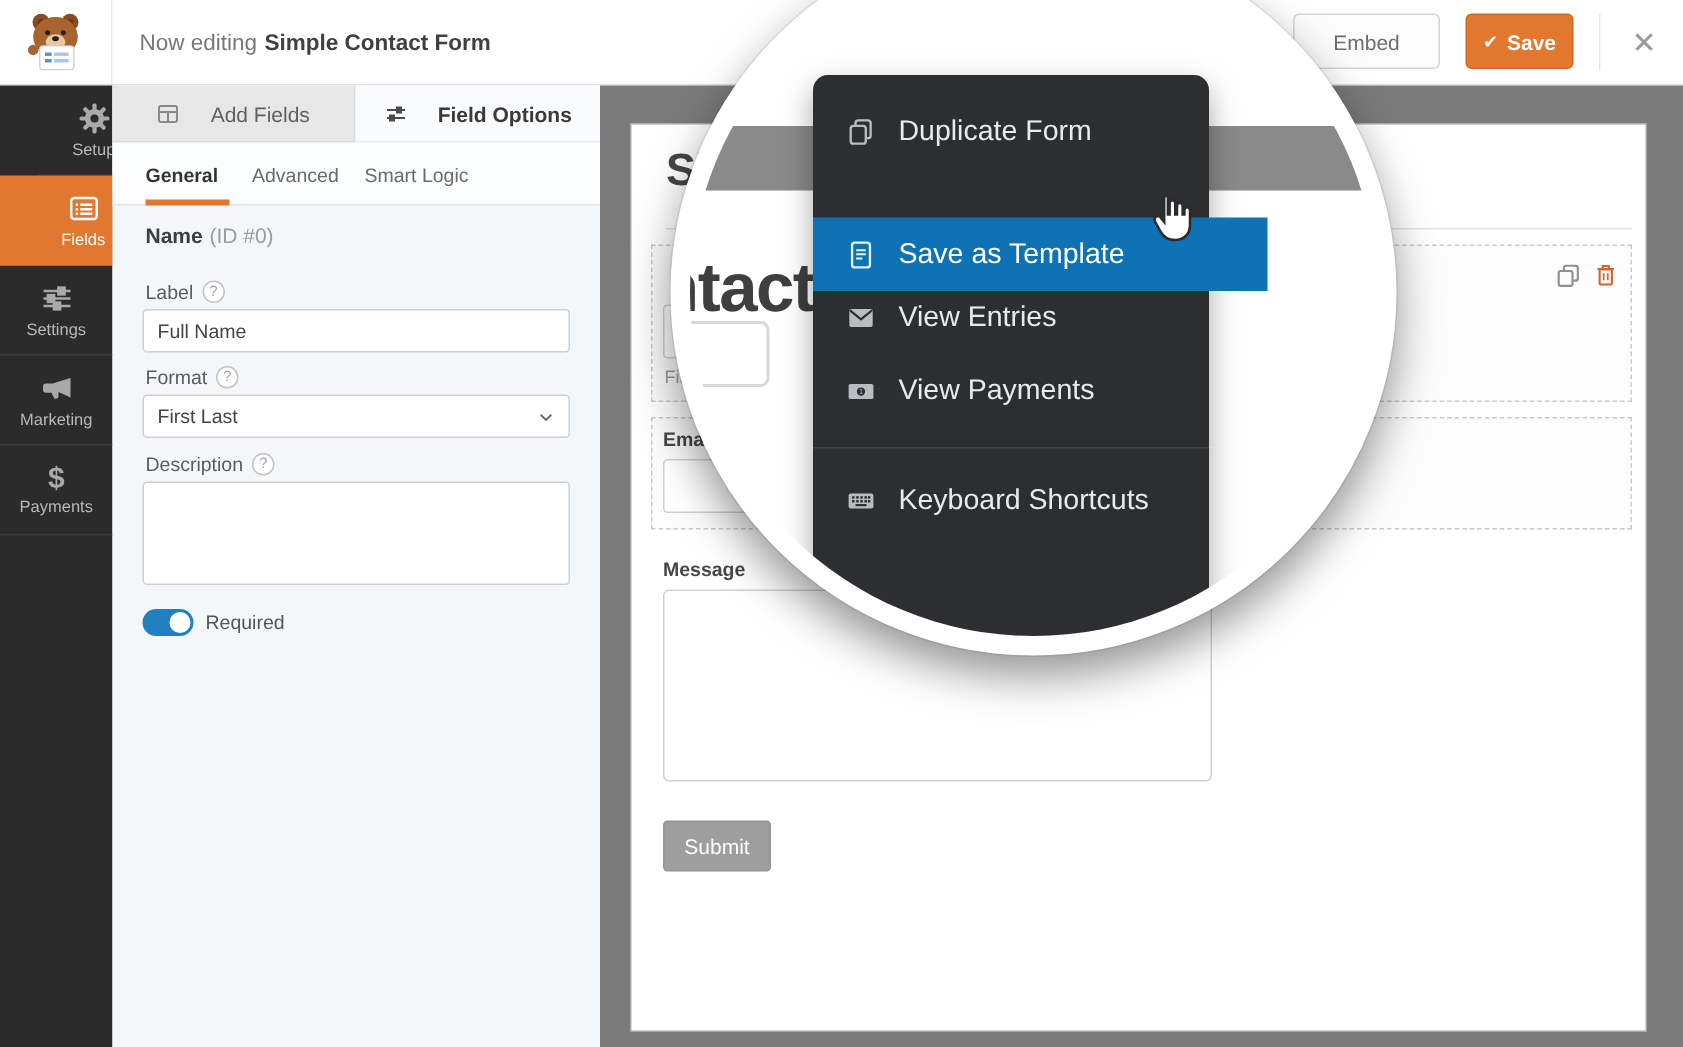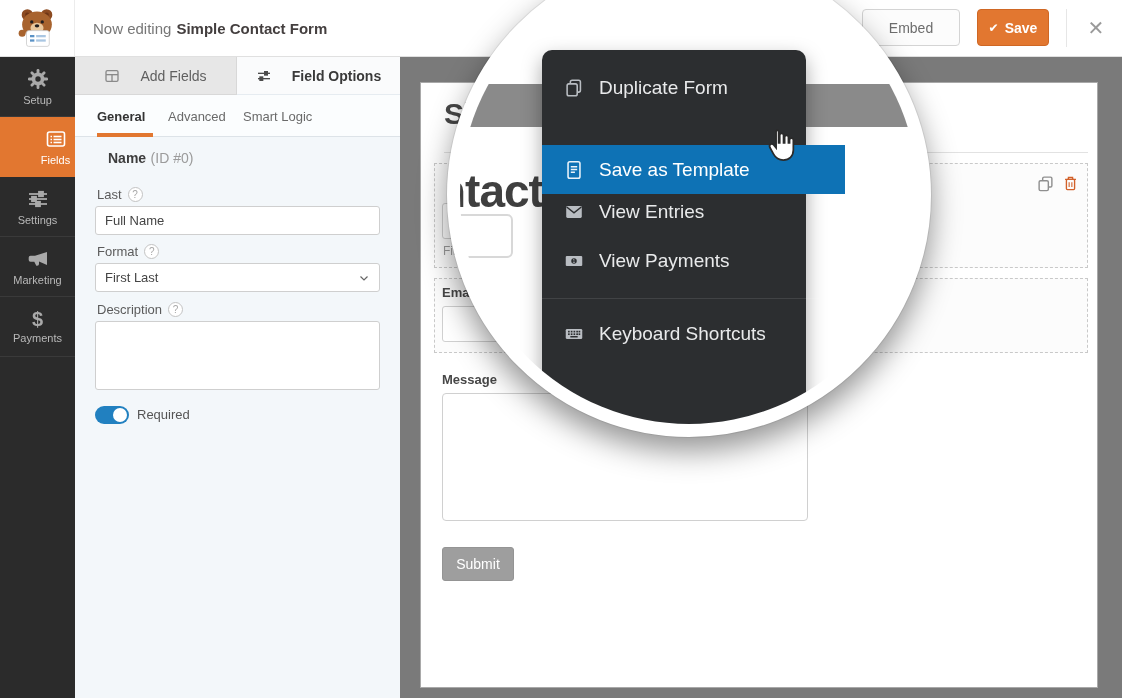--- a/index.html
+++ b/index.html
@@ -33,21 +33,21 @@
   
   #panel{left:75px;top:57px;width:325px;height:641px;background:#f3f7fa;}
   .ptab{position:absolute;top:0;height:38px;display:flex;align-items:center;justify-content:center;gap:20px;font-size:14px;box-sizing:border-box;}
   #tab-add{left:0;width:162px;background:#e7e7e7;color:#5f5f5f;border-right:1px solid #d8d8d8;border-bottom:1px solid #d8d8d8;}
   #tab-options{left:162px;width:163px;background:#fafbfc;color:#3a3a3a;font-weight:700;border-bottom:1px solid #e6ecf1;}
   #subtabs{left:0;top:38px;width:353px;height:42px;background:#fbfdfe;border-bottom:1px solid #dde3e8;box-sizing:border-box;}
   .subtab{position:absolute;top:0;height:42px;display:flex;align-items:center;font-size:13px;color:#6a6a6a;}
   .subtab.active{color:#333;font-weight:700;}
   #general-underline{left:22px;top:76px;width:56px;height:4px;background:#e27730;}
   .flabel{font-size:13px;color:#5b5b5b;display:flex;align-items:center;gap:6px;}
-  .fname{font-size:14px;color:#3d3d3d;font-weight:700;margin-left:11px;}
+  .fname{font-size:14px;color:#3d3d3d;font-weight:700;}
   .fid{font-size:14px;color:#9b9b9b;font-weight:400;}
   .helpq{width:15px;height:15px;border:1px solid #c3c3c3;border-radius:50%;display:inline-flex;align-items:center;justify-content:center;
          font-size:10px;color:#a7a7a7;background:#fff;box-sizing:border-box;}
   .pinput{position:absolute;border:1px solid #cfcfcf;border-radius:3px;background:#fff;font-size:13px;color:#444;
           padding:0 9px;box-sizing:border-box;font-family:"Liberation Sans","DejaVu Sans",sans-serif;}
   .pselect{display:flex;align-items:center;justify-content:space-between;}
   .ptextarea{position:absolute;border:1px solid #cfcfcf;border-radius:3px;background:#fff;box-sizing:border-box;resize:none;}
   #toggle{left:20px;top:349px;width:34px;height:18px;border-radius:9px;background:#2180c0;}
   #toggle .knob{position:absolute;right:2px;top:2px;width:14px;height:14px;border-radius:50%;background:#fff;}
   #required-label{left:62px;top:350px;font-size:13px;color:#555;}
@@ -129,21 +129,21 @@
       <span class="chk">✔</span>
       <span>Save</span>
     </div>
     <div id="tb-divider" class="abs"></div>
     <div id="close-btn" class="abs">
       <span>✕</span>
     </div>
   </div>
 
   <div id="sidenav" class="abs">
-    <div class="nav-item" style="top:0;">
+    <div class="nav-item" style="top:0;margin-left:25px;">
       <svg width="24" height="24" viewBox="0 0 24 24">
         <g fill="#a9a9a9">
           <rect x="10.6" y="2" width="2.8" height="20" rx="1.2"></rect>
           <rect x="10.6" y="2" width="2.8" height="20" rx="1.2" transform="rotate(45 12 12)"></rect>
           <rect x="10.6" y="2" width="2.8" height="20" rx="1.2" transform="rotate(90 12 12)"></rect>
           <rect x="10.6" y="2" width="2.8" height="20" rx="1.2" transform="rotate(135 12 12)"></rect>
           <circle cx="12" cy="12" r="6.4"></circle>
         </g>
         <circle cx="12" cy="12" r="2.7" fill="#2b2b2b"></circle>
       </svg>
@@ -218,21 +218,21 @@
       </div>
     </div>
     <div id="general-underline" class="abs"></div>
 
     <div class="abs" style="left:22px;top:92px;">
       <span class="fname">Name</span>
       <span class="fid">(ID #0)</span>
     </div>
 
     <div class="abs flabel" style="left:22px;top:130px;">
-      <span>Last</span>
+      <span>Label</span>
       <span class="helpq">
           <span>?</span>
         </span>
     </div>
     <input class="pinput" style="left: 20px; top: 149px; width: 285px; height: 29px;" value="Full Name">
 
     <div class="abs flabel" style="left:22px;top:187px;">
       <span>Format</span>
       <span class="helpq">
           <span>?</span>

